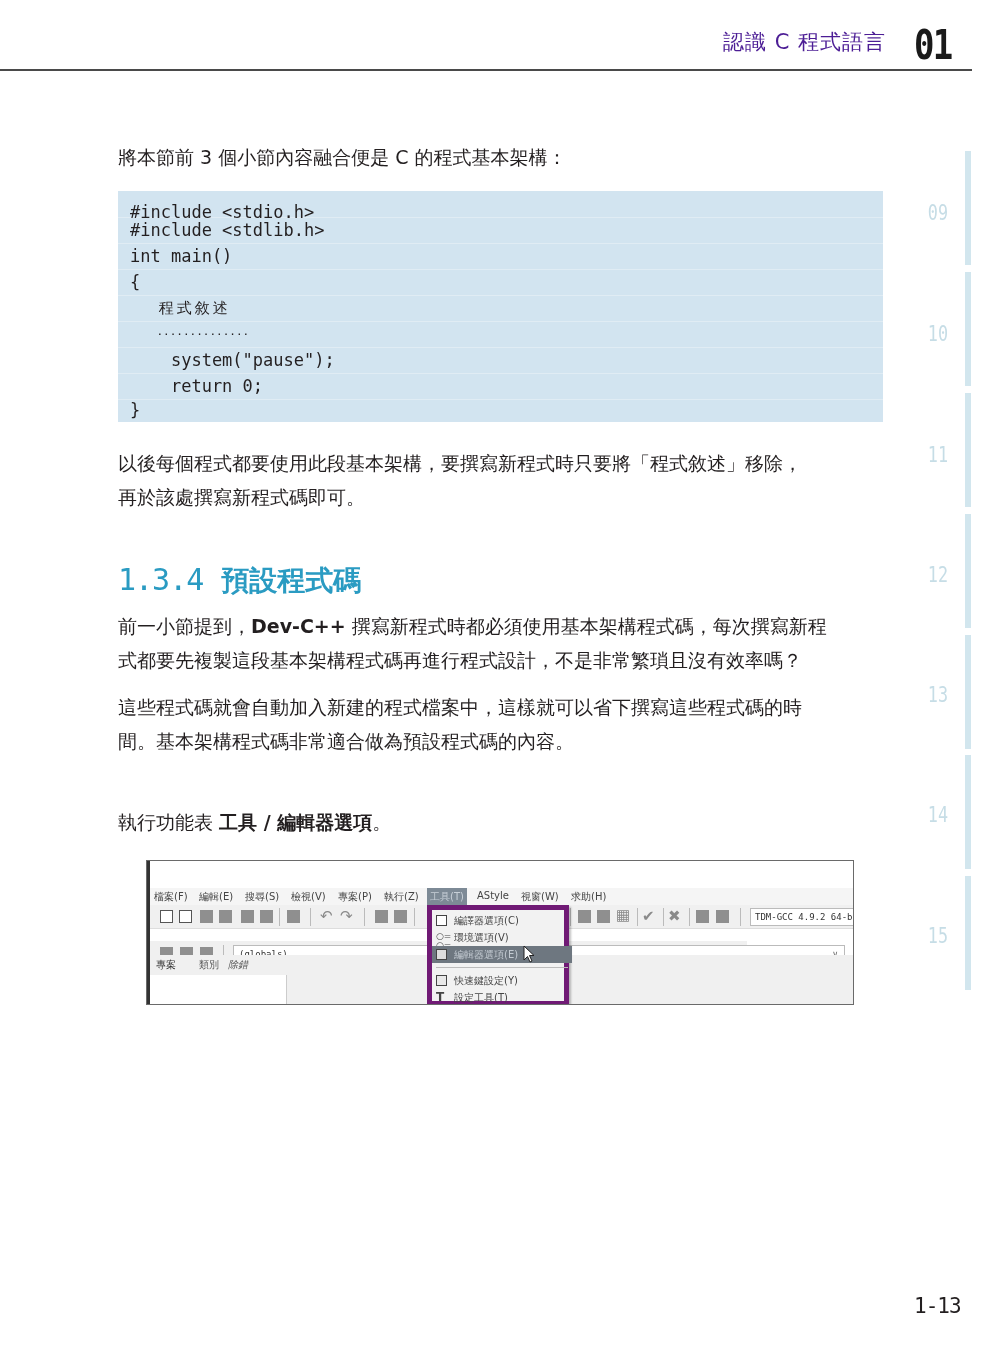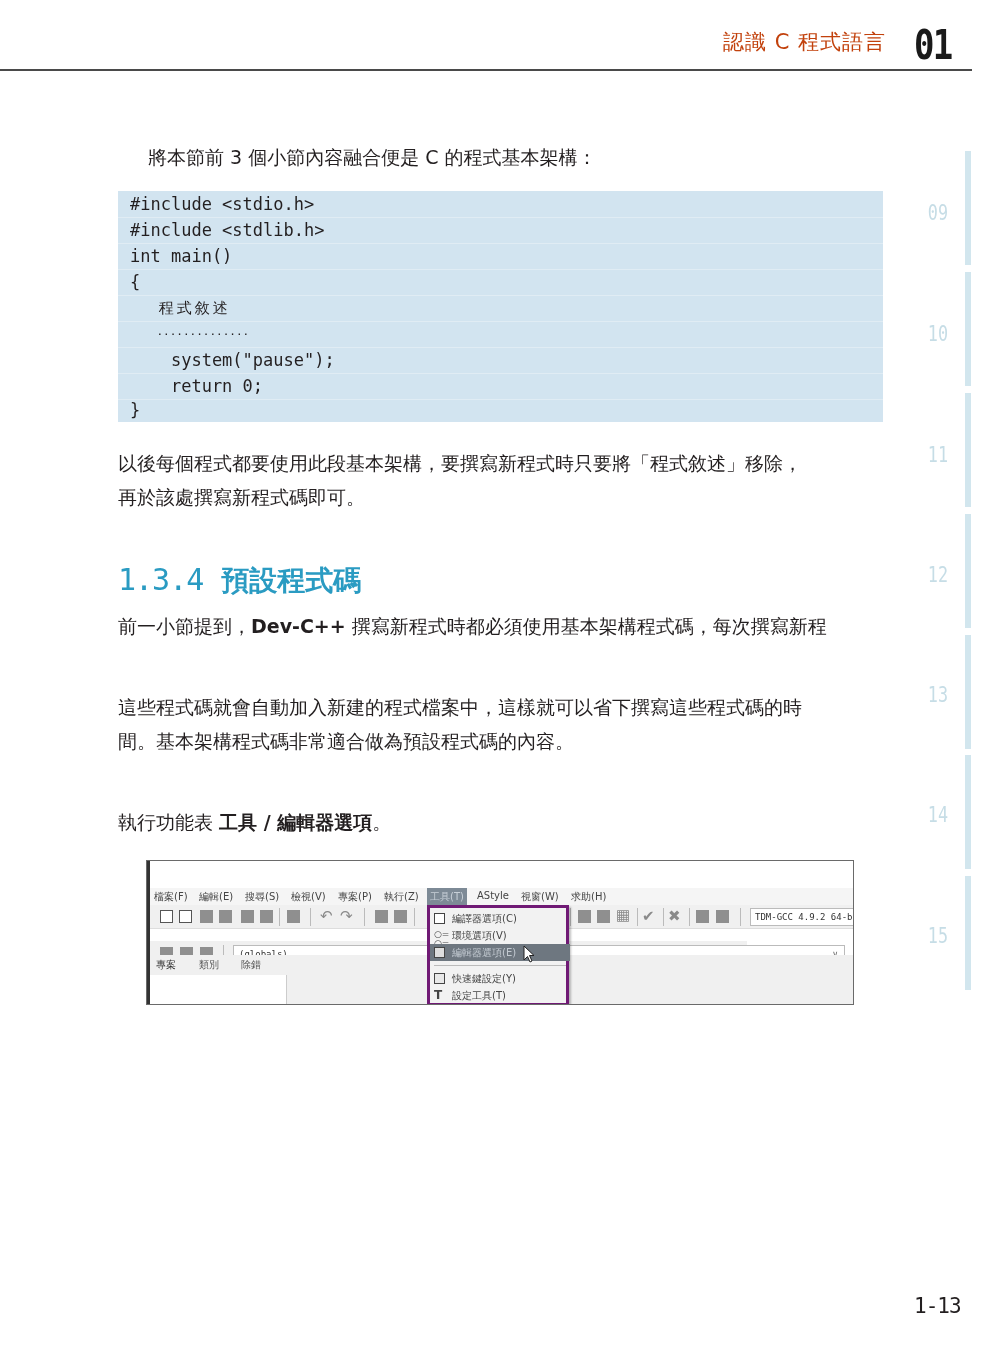--- a/index.html
+++ b/index.html
@@ -1,20 +1,20 @@
 <!DOCTYPE html>
 <html><head>
 <meta charset="utf-8">
 <style>
   * { box-sizing: border-box; margin: 0; padding: 0; }
   html, body { width: 1000px; height: 1353px; background: #ffffff; overflow: hidden; }
   body { position: relative; font-family: "DejaVu Sans", sans-serif; color: #231f20; }
 
   
-  .running-head { position: absolute; left: 700px; top: 28px; width: 186px; text-align: right; font-size: 21px; color: #c2410c; letter-spacing: 1px; }
+  .running-head { position: absolute; left: 700px; top: 28px; width: 186px; text-align: right; font-size: 21px; color: #4c1d95; letter-spacing: 1px; }
   .chapter-num { position: absolute; left: 914px; top: 22px; font-family: "DejaVu Sans Mono", monospace; font-size: 40px; font-weight: bold; color: #1a1a1a; letter-spacing: -2px; transform: scaleX(0.85); transform-origin: left; }
   .head-rule { position: absolute; left: 0; top: 69px; width: 972px; height: 2px; background: #4a4a4a; }
 
   
   .side-tab { position: absolute; left: 965px; width: 6px; background: #d2e6ee; }
   .side-num { position: absolute; left: 920px; width: 36px; text-align: center; font-family: "DejaVu Sans Mono", monospace; font-size: 21px; color: #c6dde6; transform: scaleX(0.8); }
 
   
   .para { position: absolute; left: 118px; width: 770px; font-size: 19px; line-height: 34px; color: #231f20; }
   .para b { font-weight: bold; }
@@ -53,21 +53,21 @@
   .toolbar2 { position: absolute; left: 3px; top: 80px; width: 597px; height: 26px; background: #f0f0f0; border-bottom: 1px solid #ccc; }
   .globals-combo { position: absolute; left: 83px; top: 4px; width: 612px; height: 18px; border: 1px solid #bbb; background: #fff; font-family: "DejaVu Sans Mono", monospace; font-size: 9px; line-height: 16px; padding-left: 5px; color: #333; }
   .combo-chevron { position: absolute; right: 6px; top: 0; font-size: 9px; color: #666; }
 
   .panel-tabs { position: absolute; left: 3px; top: 94px; width: 703px; height: 20px; background: #f0f0f0; }
   .panel-tab { position: absolute; top: 3px; font-size: 10px; color: #555; }
   .panel-tab.active { color: #333; }
   .panel-body { position: absolute; left: 3px; top: 114px; width: 137px; height: 31px; background: #fff; border-right: 1px solid #ccc; }
   .panel-rest { position: absolute; left: 140px; top: 114px; width: 566px; height: 31px; background: #f0f0f0; }
 
-  .dropdown { position: absolute; left: 280px; top: 44px; width: 142px; height: 101px; background: #f2f2f2; border: 3px solid #701a75; box-shadow: 2px 2px 2px rgba(0,0,0,0.25); }
+  .dropdown { position: absolute; left: 280px; top: 44px; width: 142px; height: 101px; background: #f2f2f2; border: 5px solid #701a75; box-shadow: 2px 2px 2px rgba(0,0,0,0.25); }
   .dd-item { position: absolute; left: 0; width: 140px; height: 17px; font-size: 10px; line-height: 17px; color: #444; padding-left: 22px; white-space: nowrap; }
   .dd-item.hl { background: #6e7780; color: #c3cad1; }
   .dd-ico { position: absolute; left: 4px; top: 3px; width: 11px; height: 11px; border: 1px solid #444; background: #fff; }
   .dd-sep { position: absolute; left: 4px; width: 132px; height: 1px; background: #bbb; }
   .cursor-svg { position: absolute; left: 376px; top: 84px; }
 
   .folio { position: absolute; left: 914px; top: 1294px; font-family: "DejaVu Sans Mono", monospace; font-size: 21px; color: #231f20; letter-spacing: -1px; }
 </style>
 </head>
 <body>
@@ -86,32 +86,32 @@
   <div class="side-tab" style="top:514px;height:114px;"></div>
   <div class="side-num" style="top:563px;">12</div>
   <div class="side-tab" style="top:635px;height:114px;"></div>
   <div class="side-num" style="top:683px;">13</div>
   <div class="side-tab" style="top:755px;height:114px;"></div>
   <div class="side-num" style="top:803px;">14</div>
   <div class="side-tab" style="top:876px;height:114px;"></div>
   <div class="side-num" style="top:924px;">15</div>
 </div>
 
-<div class="para" style="top:140px;margin-left:30px;">將本節前 3 個小節內容融合便是 C 的程式基本架構：</div>
+<div class="para" style="top:140px;">將本節前 3 個小節內容融合便是 C 的程式基本架構：</div>
 
 <div class="code-block">
   <div class="code-sep" style="top:26px;"></div>
   <div class="code-sep" style="top:52px;"></div>
   <div class="code-sep" style="top:78px;"></div>
   <div class="code-sep" style="top:104px;"></div>
   <div class="code-sep" style="top:130px;"></div>
   <div class="code-sep" style="top:156px;"></div>
   <div class="code-sep" style="top:182px;"></div>
   <div class="code-sep" style="top:208px;"></div>
-  <div class="code-line" style="top:0px;">#include &lt;stdio.h&gt;</div>
+  <div class="code-line" style="top:8px;">#include &lt;stdio.h&gt;</div>
   <div class="code-line" style="top:26px;">#include &lt;stdlib.h&gt;</div>
   <div class="code-line" style="top:52px;">int main()</div>
   <div class="code-line" style="top:78px;">{</div>
   <div class="code-line cjk" style="top:104px;">    程式敘述</div>
   <div class="code-line" style="top:128px;font-size:11px;letter-spacing:0px;">    ..............</div>
   <div class="code-line" style="top:156px;">    system("pause");</div>
   <div class="code-line" style="top:182px;">    return 0;</div>
   <div class="code-line" style="top:206px;">}</div>
 </div>
 
@@ -120,20 +120,21 @@
   <div>再於該處撰寫新程式碼即可。</div>
 </div>
 
 <div class="sec-heading">
   <span class="sec-num">1.3.4</span>
   <span>預設程式碼</span>
 </div>
 
 <div class="para" style="top:609px;">
   <div><span>前一小節提到，</span><b>Dev-C++</b><span> 撰寫新程式時都必須使用基本架構程式碼，每次撰寫新程</span></div>
+  <div>式都要先複製這段基本架構程式碼再進行程式設計，不是非常繁瑣且沒有效率嗎？</div>
 </div>
 
 <div class="para" style="top:690px;">
   <div>這些程式碼就會自動加入新建的程式檔案中，這樣就可以省下撰寫這些程式碼的時</div>
   <div>間。基本架構程式碼非常適合做為預設程式碼的內容。</div>
 </div>
 
 <div class="para" style="top:805px;">
   <span>執行功能表 </span><b>工具 / 編輯器選項</b><span>。</span>
 </div>
@@ -191,21 +192,21 @@
     <div class="tb-sep" style="left:73px;top:4px;"></div>
     <div class="globals-combo">
       <span>(globals)</span>
       <span class="combo-chevron">∨</span>
     </div>
   </div>
 
   <div class="panel-tabs">
     <span class="panel-tab active" style="left:6px;">專案</span>
     <span class="panel-tab" style="left:49px;">類別</span>
-    <span class="panel-tab" style="left:91px;">除錯</span>
+    <span class="panel-tab" style="left:78px;font-style:italic;">除錯</span>
   </div>
   <div class="panel-body"></div>
   <div class="panel-rest"></div>
 
   <div class="dropdown">
     <div class="dd-item" style="top:2px;">
       <span class="dd-ico"></span>
       <span>編譯器選項(C)</span>
     </div>
     <div class="dd-item" style="top:19px;">

